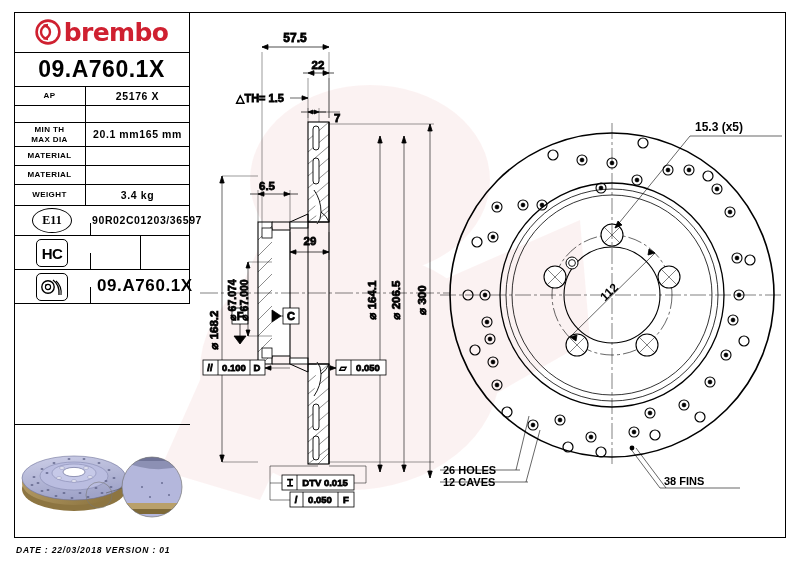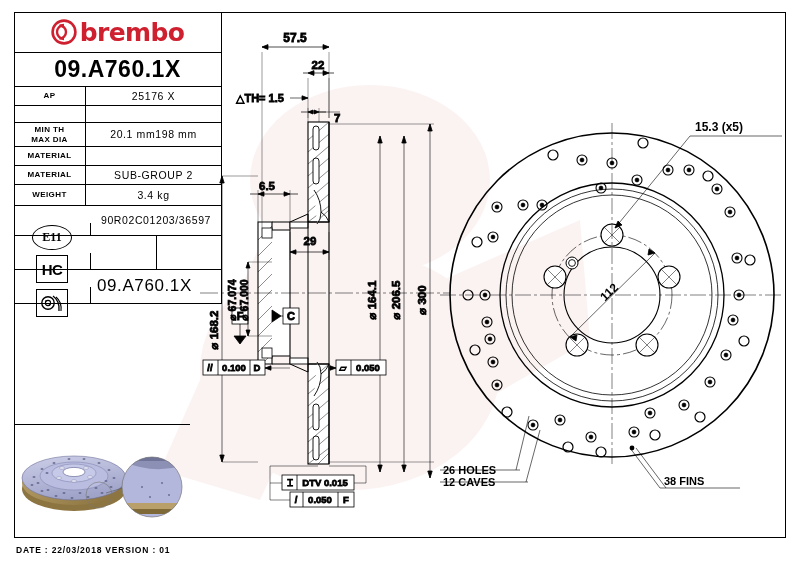--- a/index.html
+++ b/index.html
@@ -9,67 +9,67 @@
 
   
   .frame{position:absolute;left:14px;top:12px;width:772px;height:526px;
          border:1px solid #000;box-sizing:border-box;background:transparent;}
 
   
   .watermark{position:absolute;left:120px;top:40px;width:480px;height:470px;
              opacity:.13;pointer-events:none;}
 
   
-  .tbl{position:absolute;left:14px;top:12px;width:208px;
+  .tbl{position:absolute;left:14px;top:12px;width:176px;
        border-right:1px solid #000;box-sizing:border-box;}
   .trow{display:flex;border-bottom:1px solid #000;box-sizing:border-box;}
   .tlab{width:72px;flex:0 0 72px;border-right:1px solid #000;
         display:flex;align-items:center;justify-content:center;
         font-size:8px;font-weight:bold;letter-spacing:.4px;text-align:center;
         padding:2px 5px;box-sizing:border-box;line-height:1.15;}
   .tval{flex:1;display:flex;align-items:center;justify-content:center;
-        font-size:10.5px;font-weight:normal;letter-spacing:.6px;text-align:center;
+        font-size:10.5px;font-weight:bold;letter-spacing:.6px;text-align:center;
         padding:2px 1px;box-sizing:border-box;line-height:1.2;}
   .tval.two{flex-direction:row;}
 
   .logo-row{height:40px;display:flex;align-items:center;justify-content:center;
             border-bottom:1px solid #000;}
   .brembo{display:flex;align-items:center;gap:3px;}
   .brembo-txt{font-size:25px;font-weight:bold;color:#cf2030;letter-spacing:-.6px;
               font-family:"DejaVu Sans",sans-serif;}
 
   .pn-row{height:33px;display:flex;align-items:center;justify-content:center;
           border-bottom:1px solid #000;}
   .pn-txt{font-size:23px;font-weight:bold;letter-spacing:.5px;
           font-family:"Liberation Sans",sans-serif;}
 
   .icon-cell{width:72px;flex:0 0 72px;border-right:1px solid #000;
-             display:flex;align-items:flex-start;justify-content:center;padding:2px;margin-top:17px;}
+             display:flex;align-items:flex-end;justify-content:center;padding:2px;margin-top:17px;}
   .e11{width:38px;height:23px;border:1.6px solid #000;border-radius:50%;
        display:flex;align-items:center;justify-content:center;
        font-size:12px;font-weight:bold;font-family:"Liberation Serif",serif;}
-  .iconbox{width:30px;height:26px;border:1.6px solid #000;border-radius:0;
+  .iconbox{width:30px;height:26px;border:1.6px solid #000;border-radius:5px;
            display:flex;align-items:center;justify-content:center;}
   .hc{font-size:15px;font-weight:bold;letter-spacing:-.5px;}
 
   .hc-row{height:34px;}
   .hc-row .sub{flex:1;display:flex;}
   .hc-row .sub div{flex:1;}
   .hc-row .sub div:first-child{border-right:1px solid #000;}
 
   .last-row{height:34px;}
   .last-row .tval{font-size:17px;justify-content:flex-start;padding-left:6px;}
 
   
   .pics{position:absolute;left:14px;top:424px;width:176px;height:114px;
         border-top:1px solid #000;box-sizing:border-box;}
 
   
   .footer{position:absolute;left:16px;top:545px;font-size:8.5px;font-weight:bold;
-          letter-spacing:.8px;}
+          letter-spacing:.8px;font-style:italic;}
 
   .svgwrap{position:absolute;left:0;top:0;width:800px;height:566px;
            pointer-events:none;}
   text{font-family:"Liberation Sans","DejaVu Sans",sans-serif;}
 </style>
 </head>
 <body>
 
 <div id="sheet">
 
@@ -112,31 +112,30 @@
 
     <div class="trow" style="height:24px">
       <div class="tlab">
         <span style="display:block">
           <span>MIN TH</span><br>
           <span>MAX DIA</span>
         </span>
       </div>
       <div class="tval two">
         <span>20.1 mm</span>
-        <span>198 mm</span>
+        <span>165 mm</span>
       </div>
     </div>
 
     <div class="trow" style="height:19px">
       <div class="tlab">MATERIAL</div>
     </div>
 
     <div class="trow" style="height:19px">
       <div class="tlab">MATERIAL</div>
-      <div class="tval">SUB-GROUP 2</div>
     </div>
 
     <div class="trow" style="height:21px">
       <div class="tlab">WEIGHT</div>
       <div class="tval">3.4 kg</div>
     </div>
 
     <div class="trow" style="height:30px">
       <div class="icon-cell">
         <div class="e11">E11</div>

